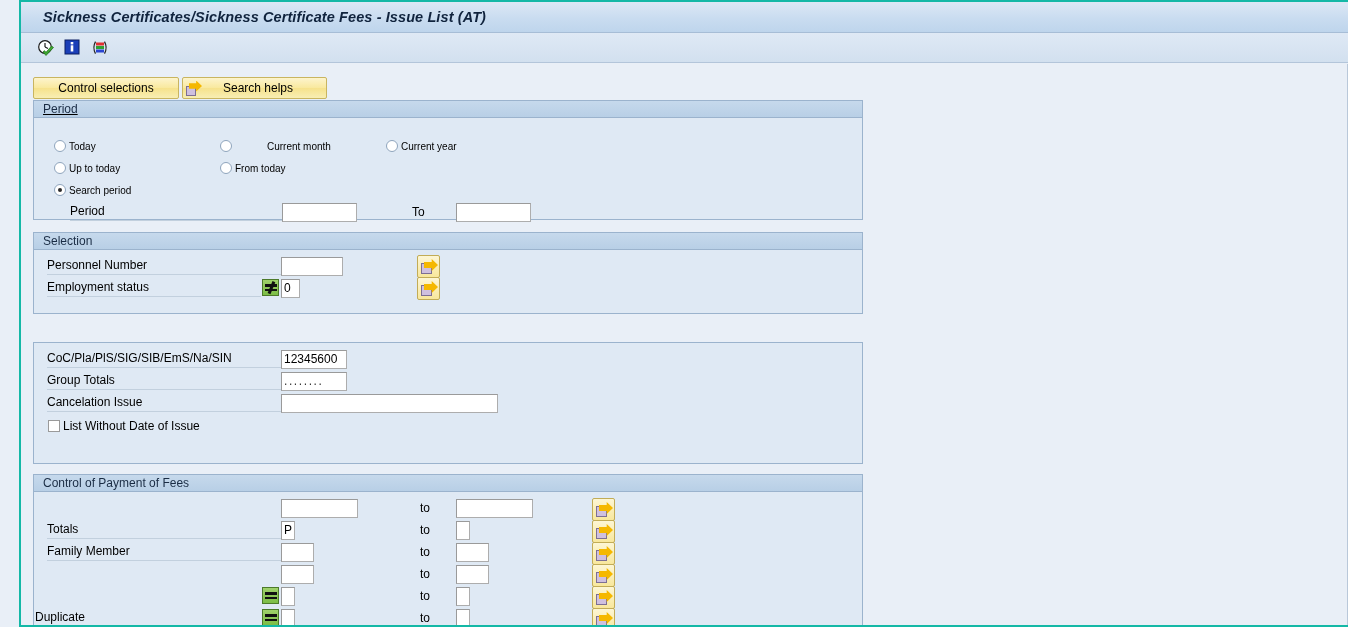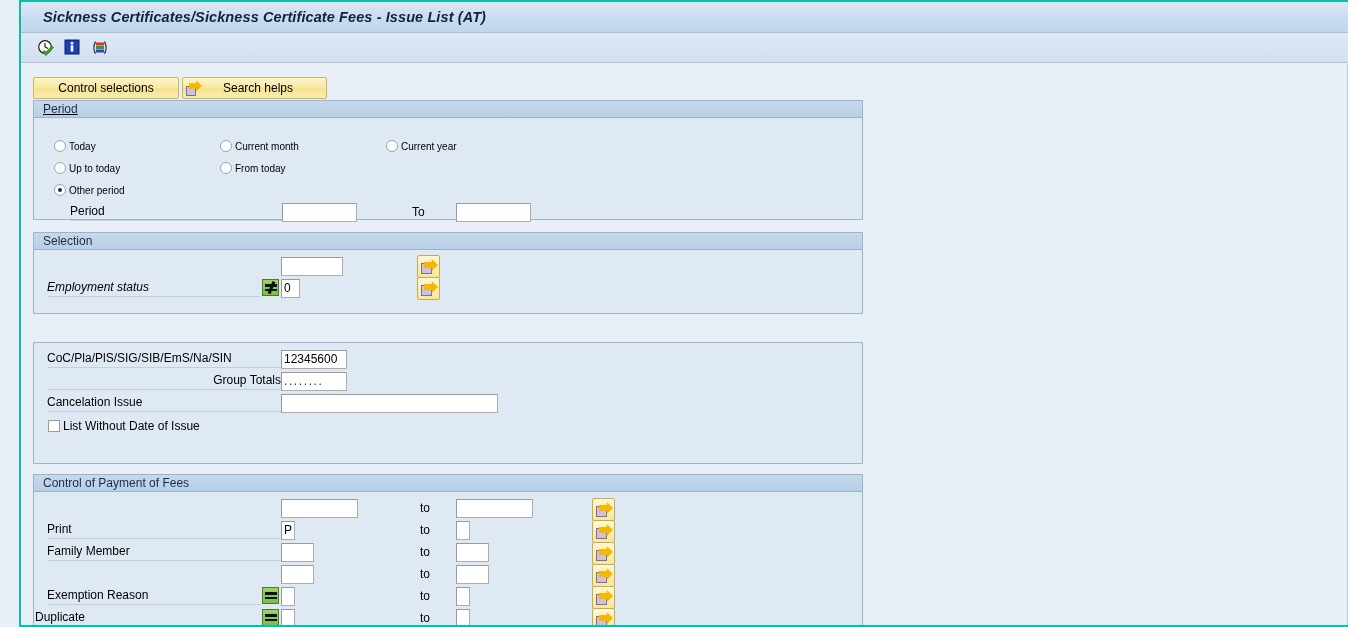--- a/index.html
+++ b/index.html
@@ -306,62 +306,63 @@
   <div class="content">
 
     <div class="group" style="top:36px; height:120px;text-decoration:underline;">
       <div class="ghead">Period</div>
       <div class="gbody" style="height:101px;">
 
         <div class="radio-row" style="left:20px; top:19px;">
           <span class="radio"></span>
           <span class="rlabel">Today</span>
         </div>
-        <div class="radio-row" style="left:186px; top:19px;">
+        <div class="radio-row" style="left:186px; top:19px;gap:32px;">
           <span class="radio"></span>
           <span class="rlabel">Current month</span>
         </div>
         <div class="radio-row" style="left:352px; top:19px;">
           <span class="radio"></span>
           <span class="rlabel">Current year</span>
         </div>
 
         <div class="radio-row" style="left:20px; top:41px;">
           <span class="radio"></span>
           <span class="rlabel">Up to today</span>
         </div>
         <div class="radio-row" style="left:186px; top:41px;">
           <span class="radio"></span>
           <span class="rlabel">From today</span>
         </div>
 
         <div class="radio-row" style="left:20px; top:63px;">
           <span class="radio on"></span>
-          <span class="rlabel">Other period</span>
+          <span class="rlabel">Search period</span>
         </div>
 
         <div class="flabel" style="left:36px; top:85px; width:212px;">Period</div>
         <div class="inp" style="left:248px; top:85px; width:75px;"></div>
 
         <div class="plaintext" style="left:378px; top:86px;">To</div>
         <div class="inp" style="left:422px; top:85px; width:75px;"></div>
       </div>
     </div>
 
     <div class="group" style="top:168px; height:82px;">
       <div class="ghead">Selection</div>
       <div class="gbody" style="height:63px;">
 
+        <div class="flabel" style="left:13px; top:7px; width:234px;">Personnel Number</div>
         <div class="inp" style="left:247px; top:7px; width:62px;"></div>
         <div class="vhbtn" style="left:383px; top:5px;">
           <span class="pad"></span>
             <span class="arr"></span>
         </div>
 
-        <div class="flabel" style="left:13px; top:29px; width:214px;font-style:italic;">Employment status</div>
+        <div class="flabel" style="left:13px; top:29px; width:214px;">Employment status</div>
         <div class="opbtn" style="left:228px; top:29px;">
           <span class="sym">
               <i class="b1"></i>
               <i class="b2"></i>
               <i class="slash"></i>
             </span>
         </div>
         <div class="inp" style="left:247px; top:29px; width:19px;">0</div>
         <div class="vhbtn" style="left:383px; top:27px;">
           <span class="pad"></span>
@@ -369,21 +370,21 @@
         </div>
       </div>
     </div>
 
     <div class="group" style="top:278px; height:122px;">
       <div class="gbody" style="height:103px;">
 
         <div class="flabel" style="left:13px; top:7px; width:234px;">CoC/Pla/PlS/SIG/SIB/EmS/Na/SIN</div>
         <div class="inp" style="left:247px; top:7px; width:66px;">12345600</div>
 
-        <div class="flabel" style="left:13px; top:29px; width:234px;text-align:right;">Group Totals</div>
+        <div class="flabel" style="left:13px; top:29px; width:234px;">Group Totals</div>
         <div class="inp dots" style="left:247px; top:29px; width:66px;">........</div>
 
         <div class="flabel" style="left:13px; top:51px; width:234px;">Cancelation Issue</div>
         <div class="inp" style="left:247px; top:51px; width:217px;"></div>
 
         <div class="cbrow" style="left:14px; top:75px;">
           <span class="cbox"></span>
           <span class="cblabel">List Without Date of Issue</span>
         </div>
       </div>
@@ -394,21 +395,21 @@
       <div class="gbody" style="height:161px;">
 
         <div class="inp" style="left:247px; top:7px; width:77px;"></div>
         <div class="plaintext" style="left:386px; top:8px;">to</div>
         <div class="inp" style="left:422px; top:7px; width:77px;"></div>
         <div class="vhbtn" style="left:558px; top:6px;">
           <span class="pad"></span>
             <span class="arr"></span>
         </div>
 
-        <div class="flabel" style="left:13px; top:29px; width:234px;">Print</div>
+        <div class="flabel" style="left:13px; top:29px; width:234px;">Totals</div>
         <div class="inp" style="left:247px; top:29px; width:14px;">P</div>
         <div class="plaintext" style="left:386px; top:30px;">to</div>
         <div class="inp" style="left:422px; top:29px; width:14px;"></div>
         <div class="vhbtn" style="left:558px; top:28px;">
           <span class="pad"></span>
             <span class="arr"></span>
         </div>
 
         <div class="flabel" style="left:13px; top:51px; width:234px;">Family Member</div>
         <div class="inp" style="left:247px; top:51px; width:33px;"></div>
@@ -420,21 +421,20 @@
         </div>
 
         <div class="inp" style="left:247px; top:73px; width:33px;"></div>
         <div class="plaintext" style="left:386px; top:74px;">to</div>
         <div class="inp" style="left:422px; top:73px; width:33px;"></div>
         <div class="vhbtn" style="left:558px; top:72px;">
           <span class="pad"></span>
             <span class="arr"></span>
         </div>
 
-        <div class="flabel" style="left:13px; top:95px; width:214px;">Exemption Reason</div>
         <div class="opbtn" style="left:228px; top:95px;">
           <span class="sym">
               <i class="b1"></i>
               <i class="b2"></i>
             </span>
         </div>
         <div class="inp" style="left:247px; top:95px; width:14px;"></div>
         <div class="plaintext" style="left:386px; top:96px;">to</div>
         <div class="inp" style="left:422px; top:95px; width:14px;"></div>
         <div class="vhbtn" style="left:558px; top:94px;">

